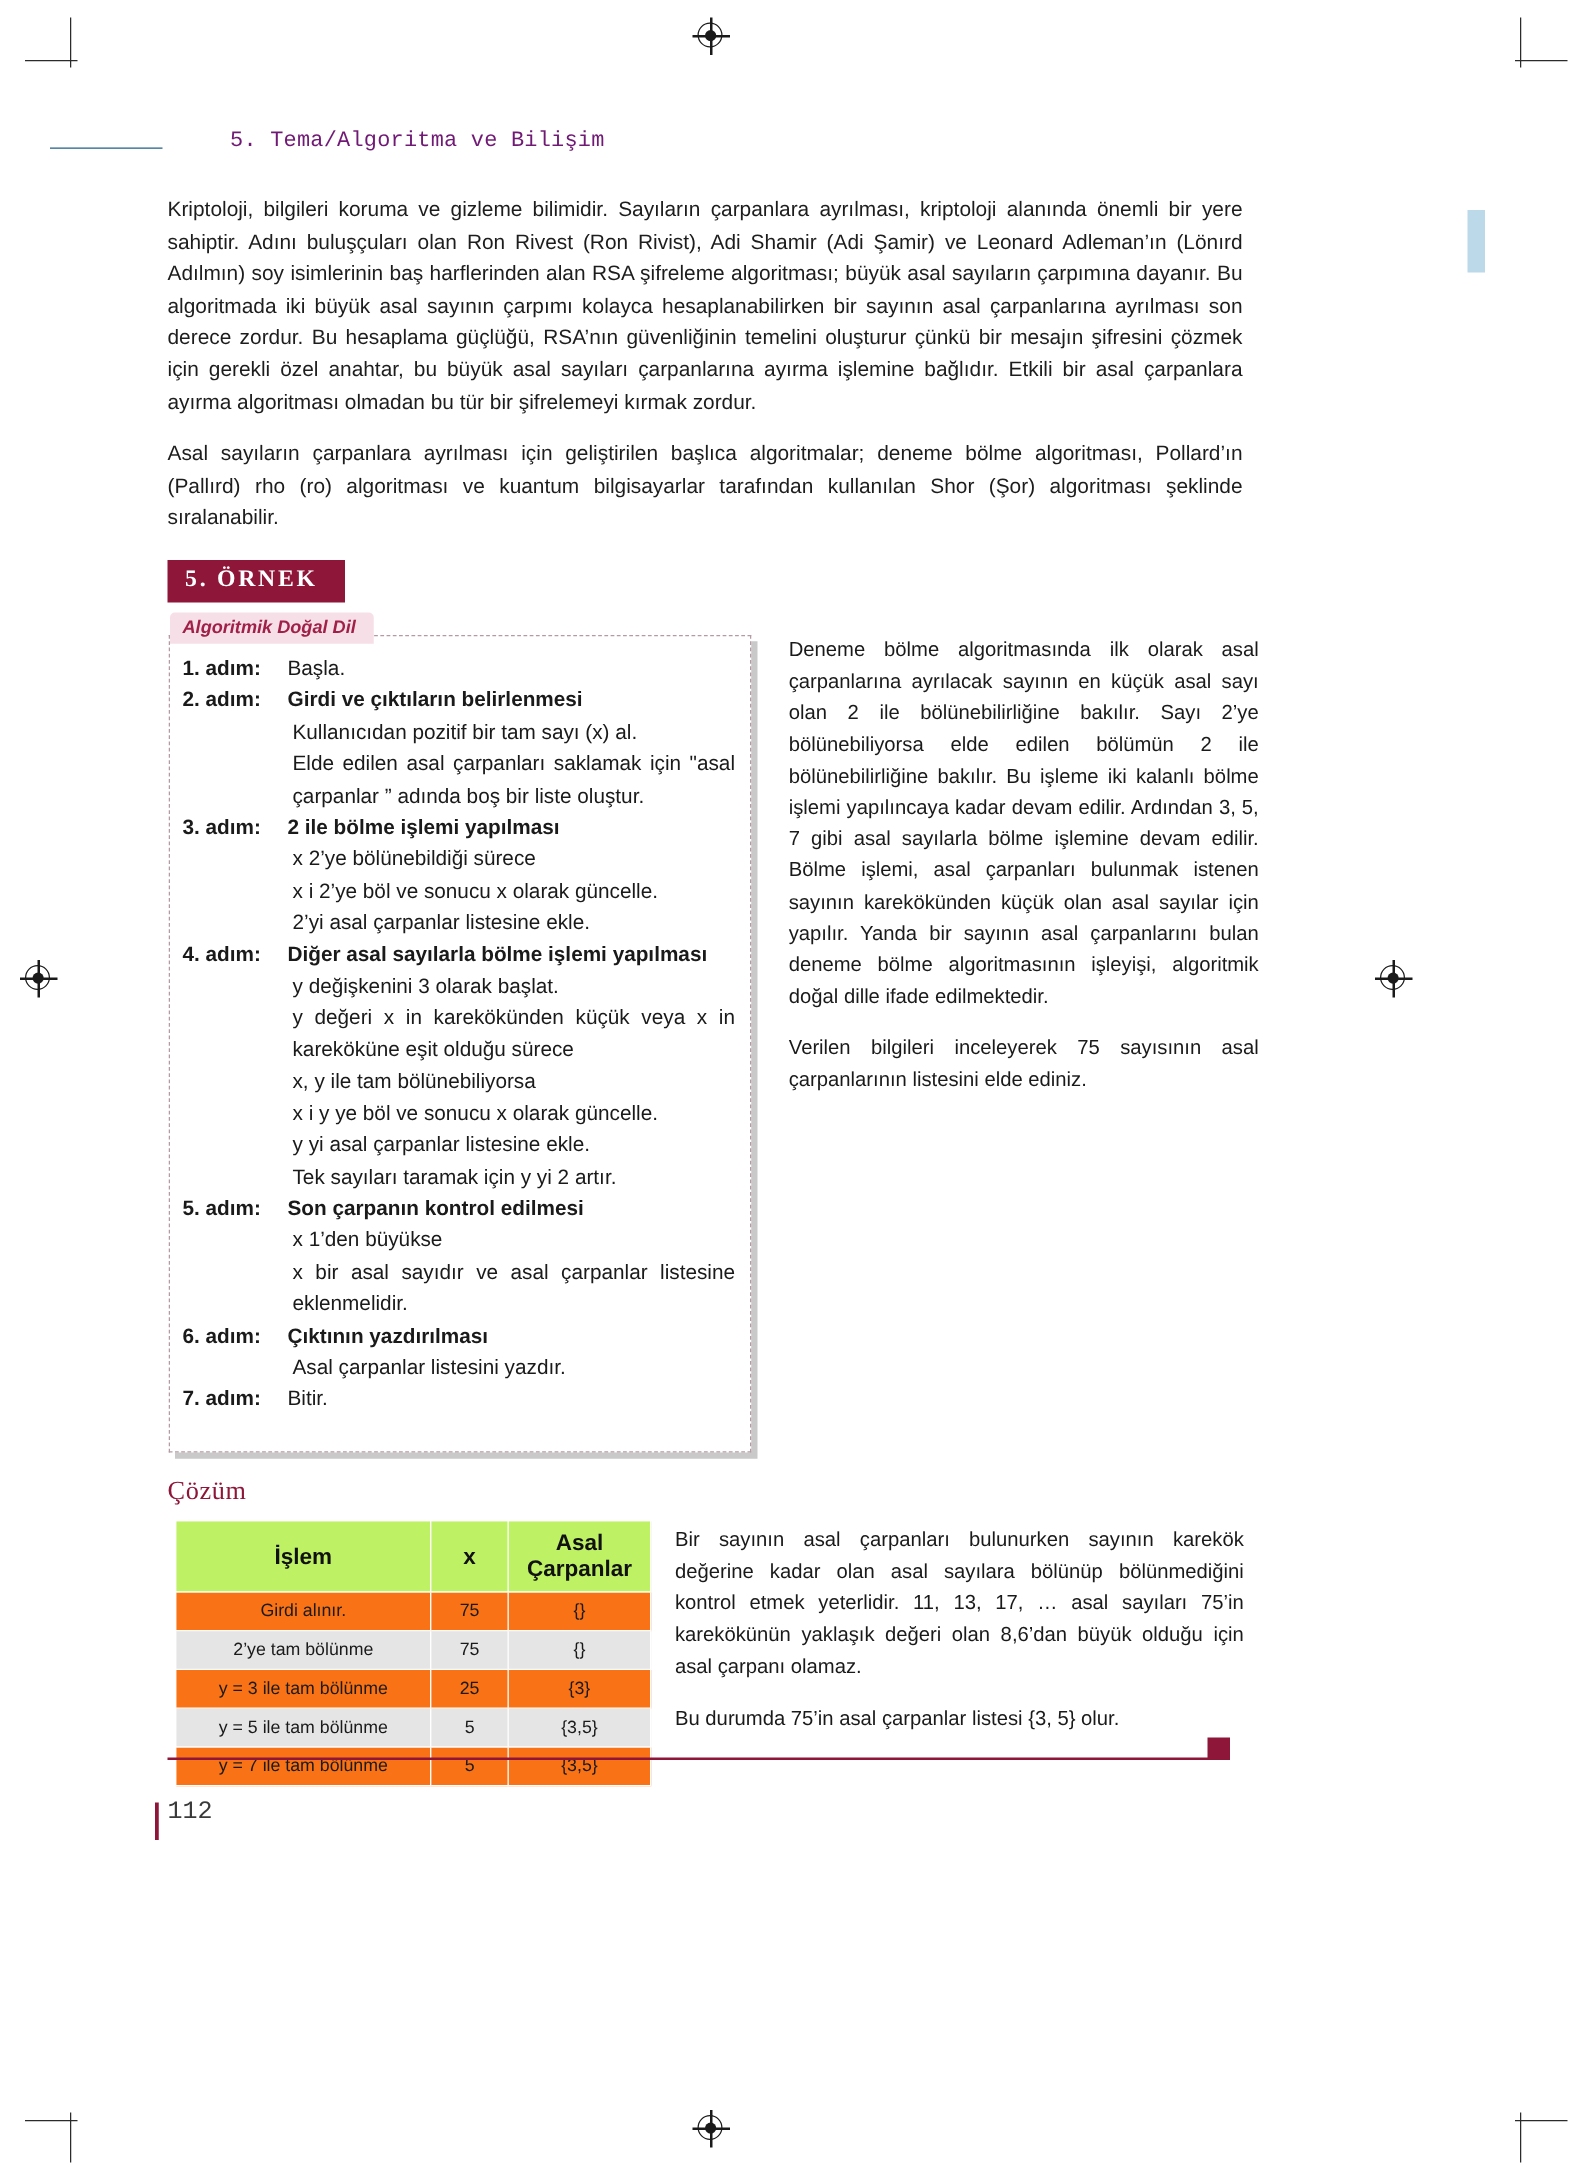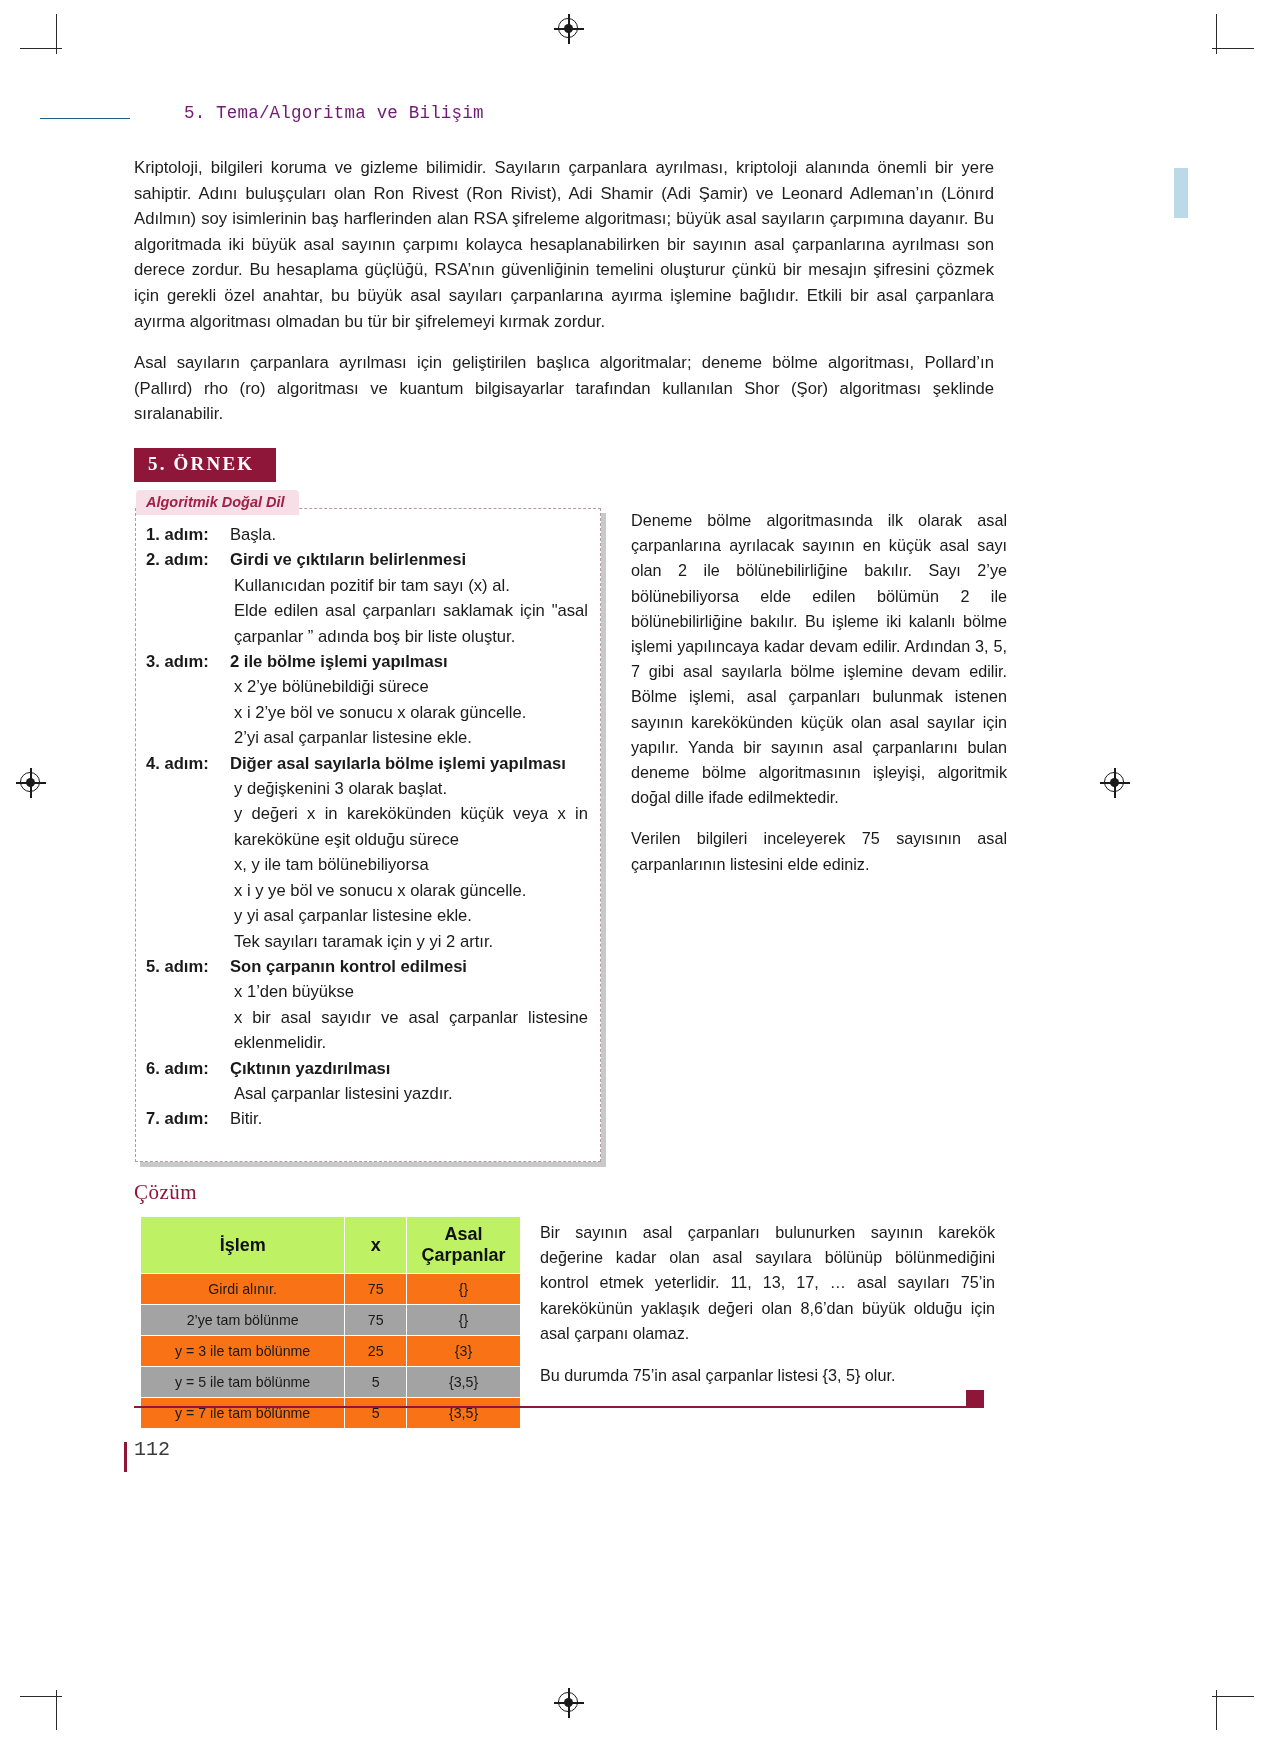--- a/index.html
+++ b/index.html
@@ -69,21 +69,21 @@
   .cozum{position:absolute;left:134px;top:1180px;font-family:"Liberation Serif", serif;
          font-size:21px;color:#8e1639;letter-spacing:.5px;}
 
   
   .tbl{position:absolute;left:140px;top:1216px;width:381px;border-collapse:collapse;
        font-size:14.2px;}
   .tbl th{background:#bef264;color:#111;font-weight:bold;padding:7px 4px;
           border:1px solid #ffffff;text-align:center;font-size:18px;}
   .tbl td{padding:7px 4px;border:1px solid #ffffff;text-align:center;color:#1a1a1a;}
   .tbl tr.odd td{background:#f97316;}
-  .tbl tr.even td{background:#a3a3a3;}
+  .tbl tr.even td{background:#e5e5e5;}
   .tbl col.c1{width:205px;}
   .tbl col.c2{width:62px;}
   .tbl col.c3{width:114px;}
 
   
   .tnote{position:absolute;left:540px;top:1220px;width:455px;}
   .tnote p{margin:0 0 17px 0;font-size:16.2px;line-height:25.2px;text-align:justify;}
 
   
   .foot-rule{position:absolute;left:134px;top:1406px;width:845px;height:2.4px;background:#8e1639;}

